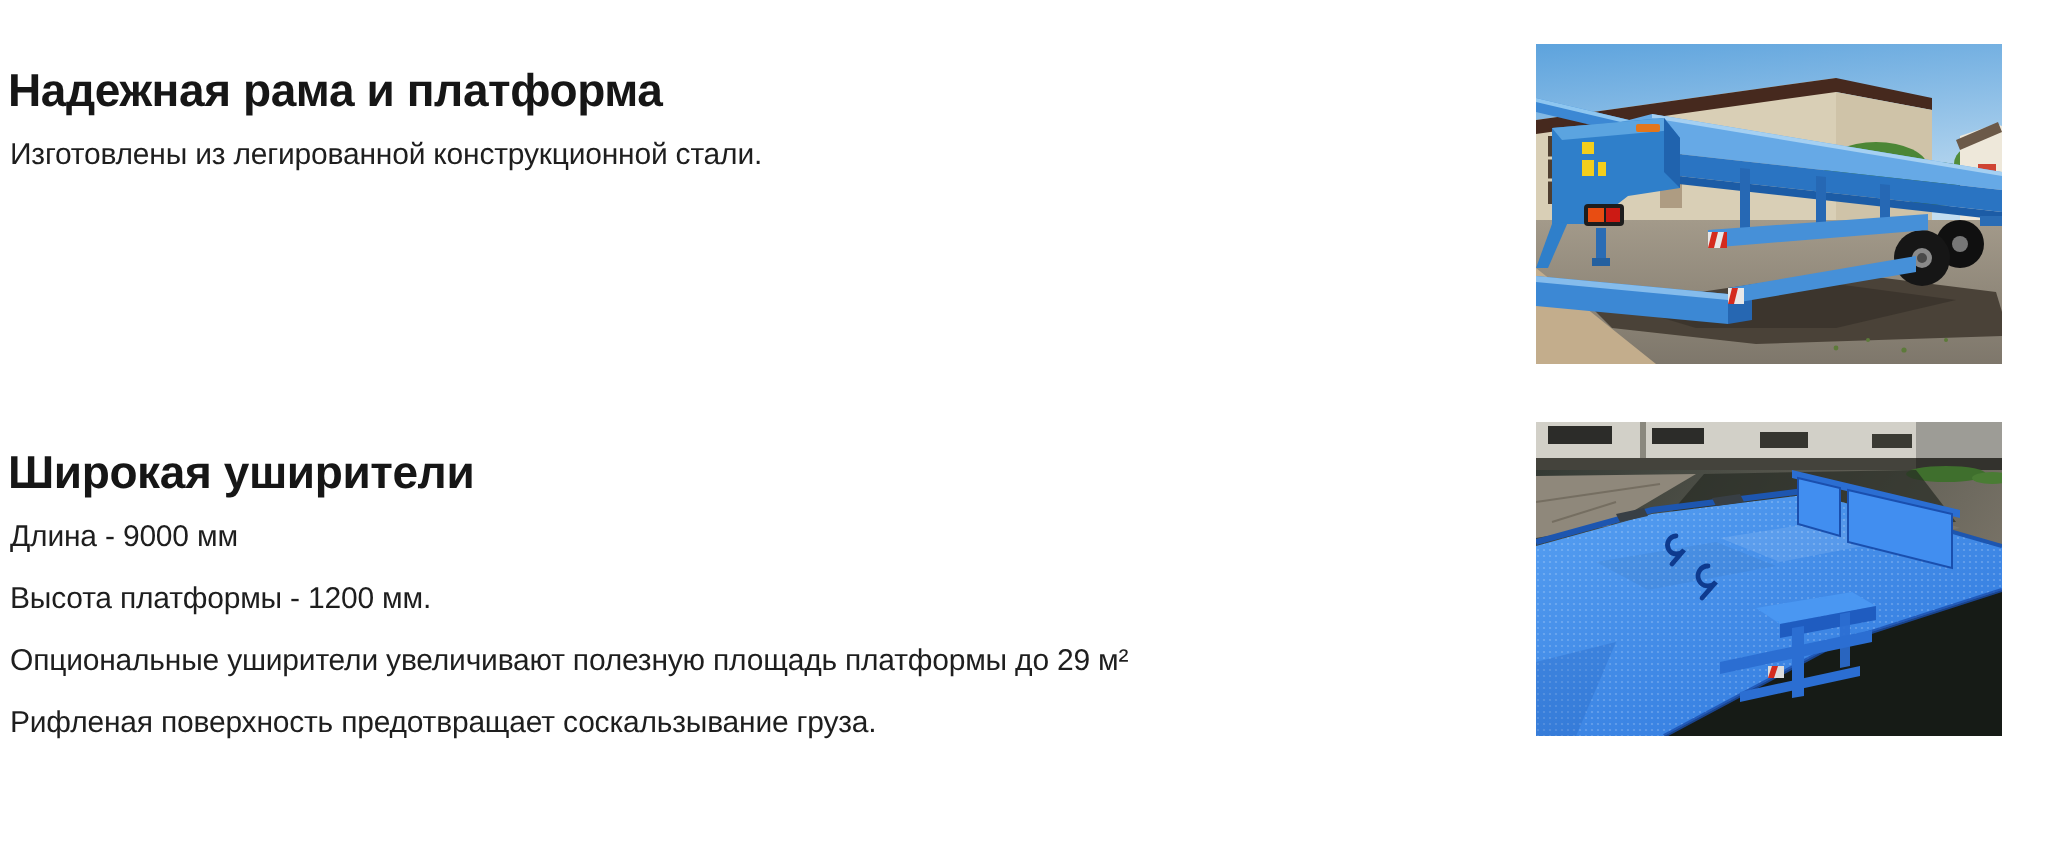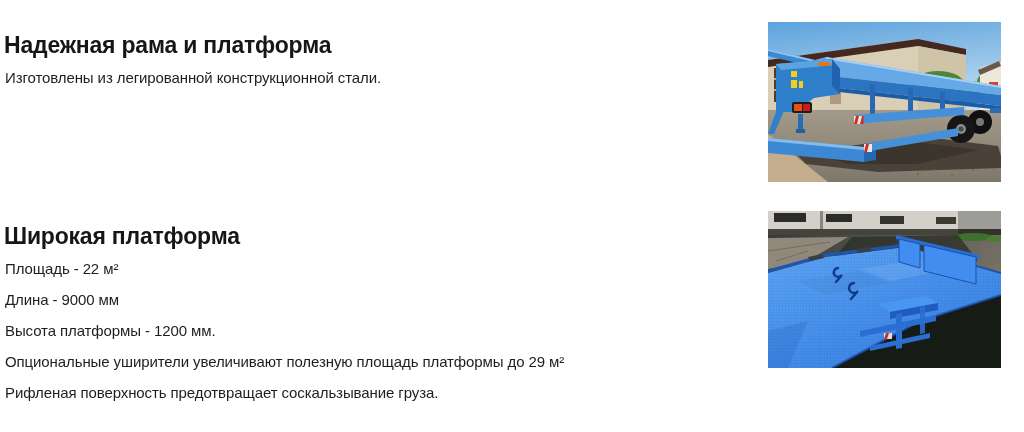--- a/index.html
+++ b/index.html
@@ -142,22 +142,21 @@
           <polygon points="96,122 190,106 190,114 96,130" fill="#4690d8"></polygon>
           <rect x="96" y="122" width="8" height="8" fill="#e8e8e8"></rect>
           <polygon points="98,122 101,122 99,130 96,130" fill="#d42b1e"></polygon>
           <rect x="222" y="86" width="11" height="5" fill="#2a6cb4"></rect>
         </g>
       </g>
     </svg>
   </figure>
 
   <section class="feature feature-2">
-    <h2 class="feature-title">Широкая платформа</h2>
-    <p class="feature-line">Площадь - 22 м²</p>
+    <h2 class="feature-title">Широкая уширители</h2>
     <p class="feature-line">Длина - 9000 мм</p>
     <p class="feature-line">Высота платформы - 1200 мм.</p>
     <p class="feature-line">Опциональные уширители увеличивают полезную площадь платформы до 29 м²</p>
     <p class="feature-line">Рифленая поверхность предотвращает соскальзывание груза.</p>
   </section>
 
   <figure class="photo photo-2">
     <svg viewBox="0 0 233 157" preserveAspectRatio="none">
       <defs>
         <linearGradient id="asp2" x1="0" y1="0" x2="1" y2="0.4">

